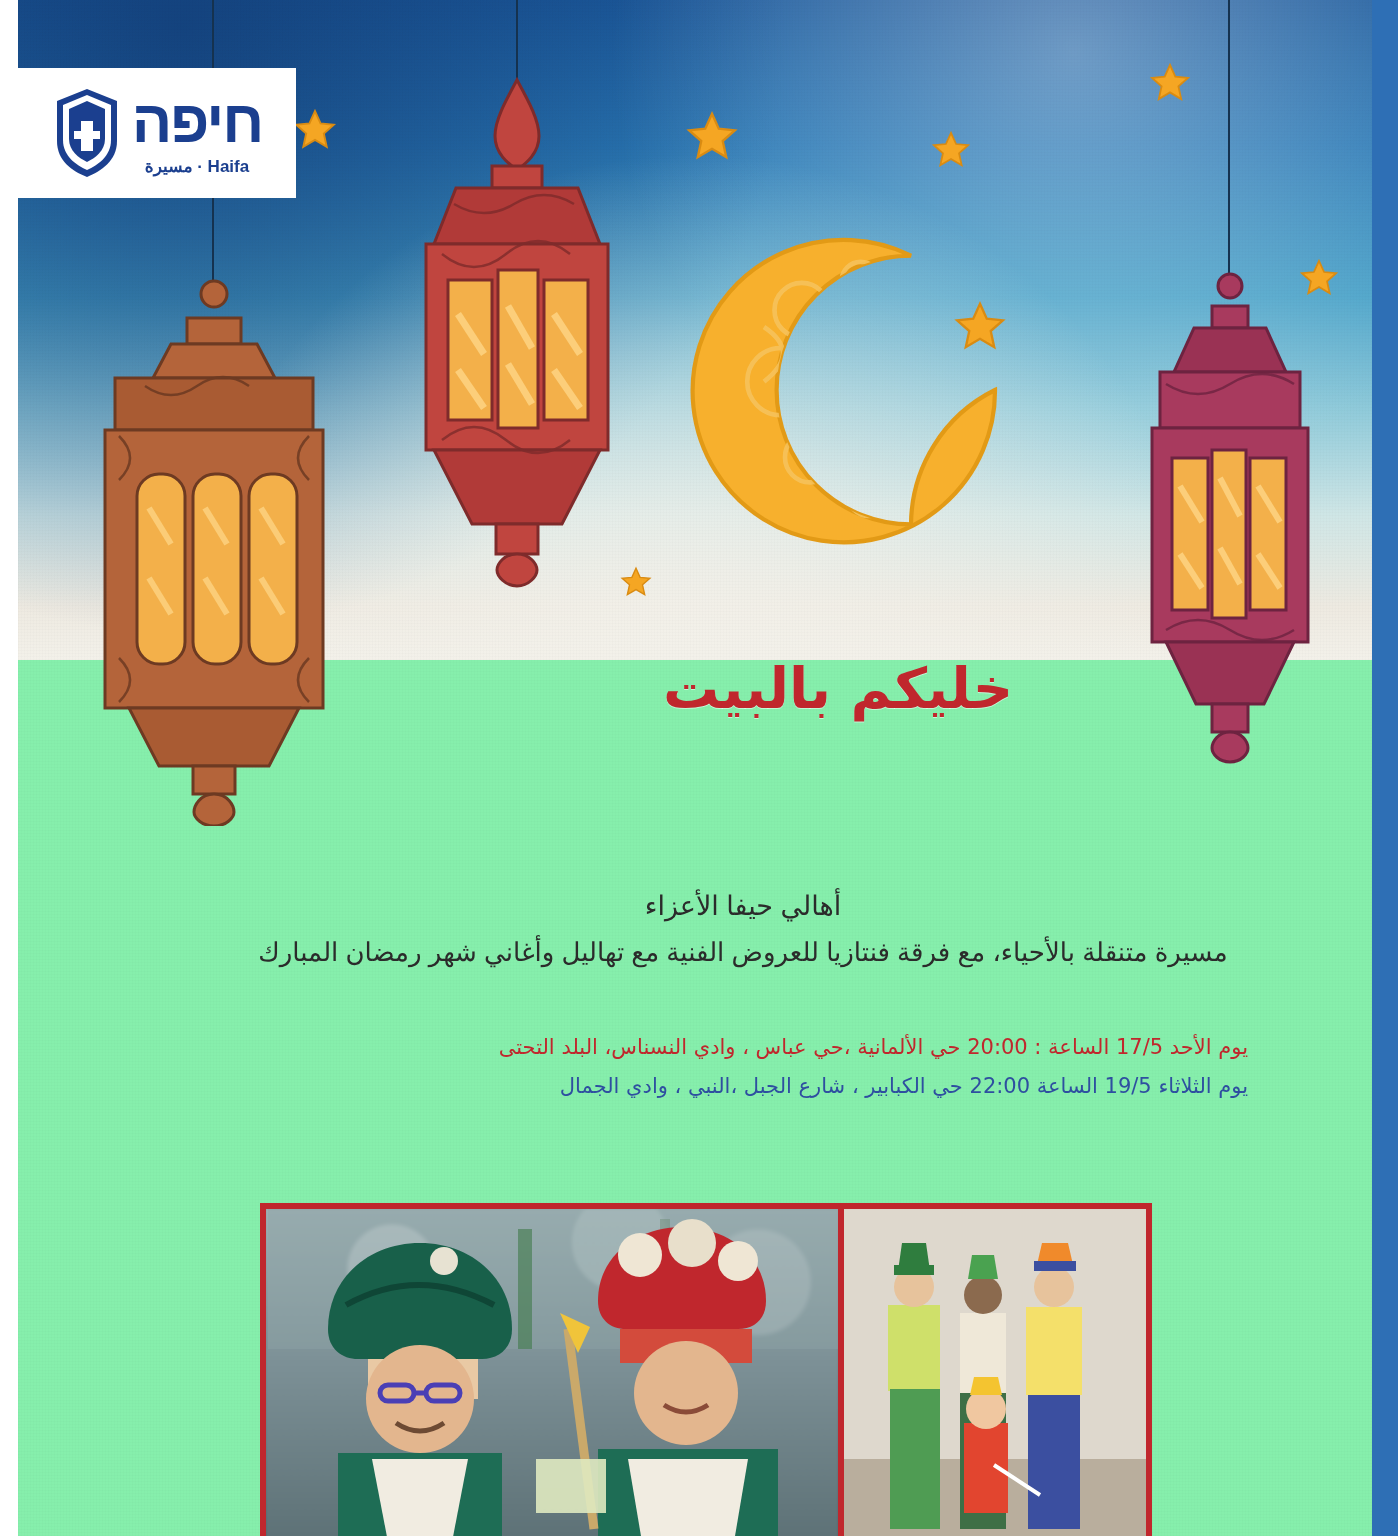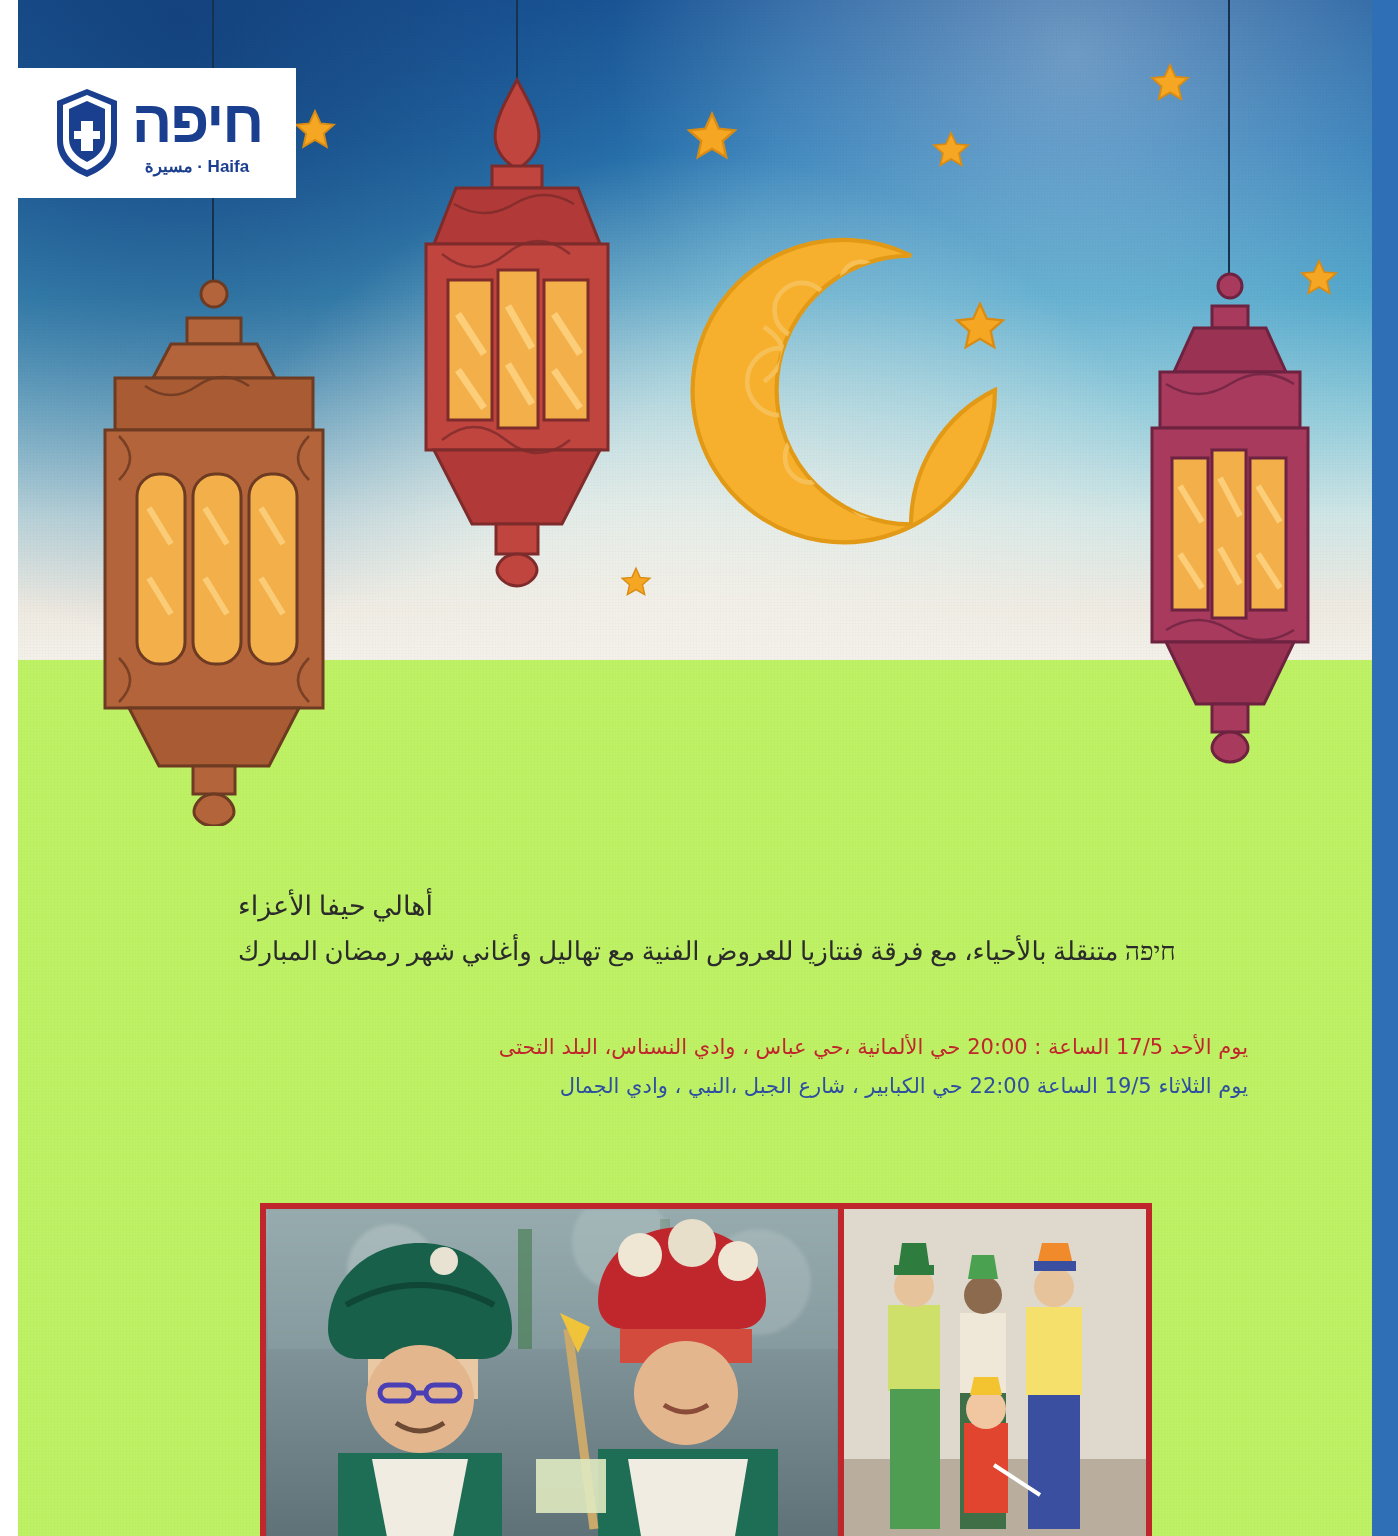--- a/index.html
+++ b/index.html
@@ -1,18 +1,18 @@
 <!DOCTYPE html>
 <html lang="ar" dir="rtl"><head>
 <meta charset="utf-8">
 <style>
   html,body{margin:0;padding:0;background:#ffffff;}
   body{width:1398px;height:1536px;overflow:hidden;font-family:"Liberation Sans",sans-serif;}
 
-  .poster{position:relative;width:1398px;height:1536px;overflow:hidden;background:#bef264;}
+  .poster{position:relative;width:1398px;height:1536px;overflow:hidden;background:#86efac;}
 
   
   .page-edge-left{position:absolute;top:0;left:0;width:18px;height:100%;background:#ffffff;z-index:40;}
   .blue-strip{position:absolute;top:0;right:0;width:26px;height:100%;background:#2e6fb5;z-index:41;}
 
   
   .sky{position:absolute;top:0;left:18px;right:26px;height:660px;
        background:
         radial-gradient(circle at 78% 8%, rgba(255,255,255,.35) 0%, rgba(255,255,255,0) 38%),
         radial-gradient(circle at 12% 4%, rgba(18,62,120,.85) 0%, rgba(18,62,120,0) 45%),
@@ -47,22 +47,22 @@
   .logo-heb{font-family:"Liberation Sans",sans-serif;font-weight:700;font-size:60px;color:#1b3f8f;letter-spacing:-2px;}
   .logo-sub{font-size:17px;color:#1b3f8f;margin-top:6px;font-weight:600;}
   .logo-crest{width:70px;height:92px;}
 
   
   .headline{position:absolute;right:120px;top:648px;width:880px;text-align:center;z-index:25;
             color:#c0272d;font-family:"DejaVu Sans",sans-serif;font-weight:700;
             font-size:56px;line-height:1.45;direction:rtl;text-shadow:0 1px 0 rgba(255,255,255,.5);}
 
   
-  .greet{position:absolute;right:150px;top:886px;width:1010px;text-align:left;z-index:25;
-         direction:rtl;color:#2b2b2b;font-family:Liberation Serif, serif;font-size:27px;line-height:1.55;}
+  .greet{position:absolute;right:150px;top:886px;width:1010px;text-align:center;z-index:25;
+         direction:rtl;color:#2b2b2b;font-family:Liberation Sans, sans-serif;font-size:27px;line-height:1.55;}
   .greet .l2{display:block;margin-top:4px;font-size:26px;}
 
   .sched{position:absolute;right:150px;top:1028px;width:1020px;text-align:right;z-index:25;
          direction:rtl;font-family:"DejaVu Sans",sans-serif;font-size:21px;line-height:1.85;}
   .sched .r1{color:#c0272d;text-align:right;}
   .sched .r2{color:#2f7d3e;}
   .sched .r3{color:#2e4fa0;}
 
   
   .photos{position:absolute;left:260px;top:1203px;width:880px;height:333px;
@@ -252,25 +252,26 @@
     <svg class="logo-crest" viewBox="0 0 70 92">
       <path d="M35 2l30 12v40c0 20-16 30-30 36C20 84 5 74 5 54V14z" fill="#1b3f8f"></path>
       <path d="M35 8l24 10v35c0 16-13 25-24 30-11-5-24-14-24-30V18z" fill="#ffffff"></path>
       <path d="M35 14l18 8v30c0 12-10 19-18 23-8-4-18-11-18-23V22z" fill="#1b3f8f"></path>
       <rect x="29" y="34" width="12" height="30" fill="#ffffff"></rect>
       <rect x="22" y="44" width="26" height="8" fill="#ffffff"></rect>
     </svg>
   </div>
 
   <div class="headline">
+    <div>خليكم بالبيت</div>
   </div>
 
   <div class="greet">
     <div>أهالي حيفا الأعزاء</div>
-    <span class="l2">חיפה متنقلة بالأحياء، مع فرقة فنتازيا للعروض الفنية مع تهاليل وأغاني شهر رمضان المبارك</span>
+    <span class="l2">مسيرة متنقلة بالأحياء، مع فرقة فنتازيا للعروض الفنية مع تهاليل وأغاني شهر رمضان المبارك</span>
   </div>
 
   <div class="sched">
     <div class="r1">يوم الأحد 17/5 الساعة : 20:00 حي الألمانية ،حي عباس ، وادي النسناس، البلد التحتى</div>
     <div class="r3">يوم الثلاثاء 19/5 الساعة 22:00 حي الكبابير ، شارع الجبل ،النبي ، وادي الجمال</div>
   </div>
 
   <div class="photos">
 
     <div class="photo photo-left">

